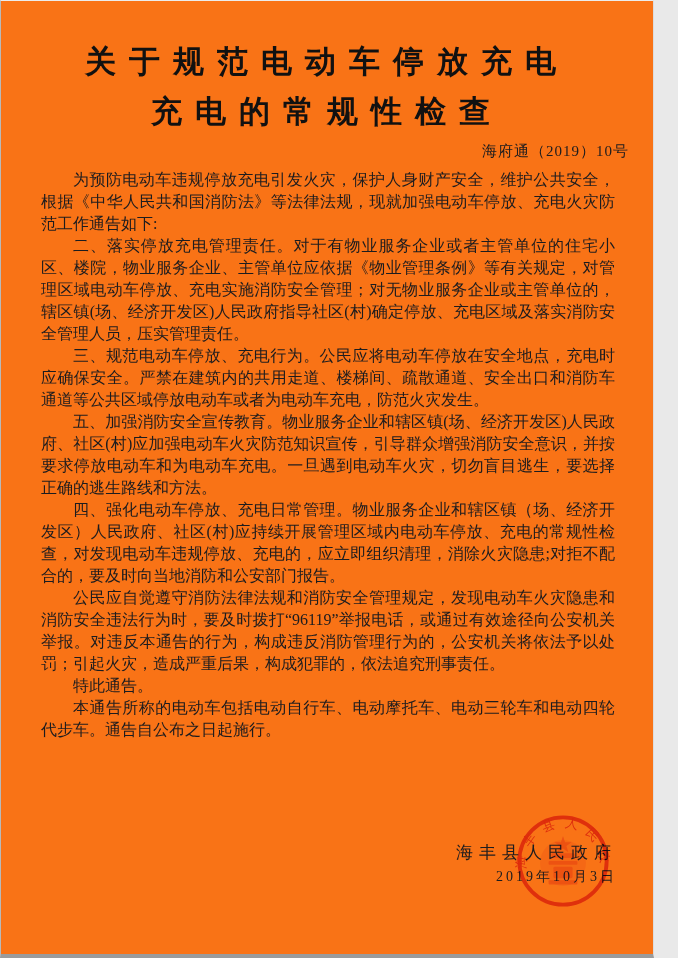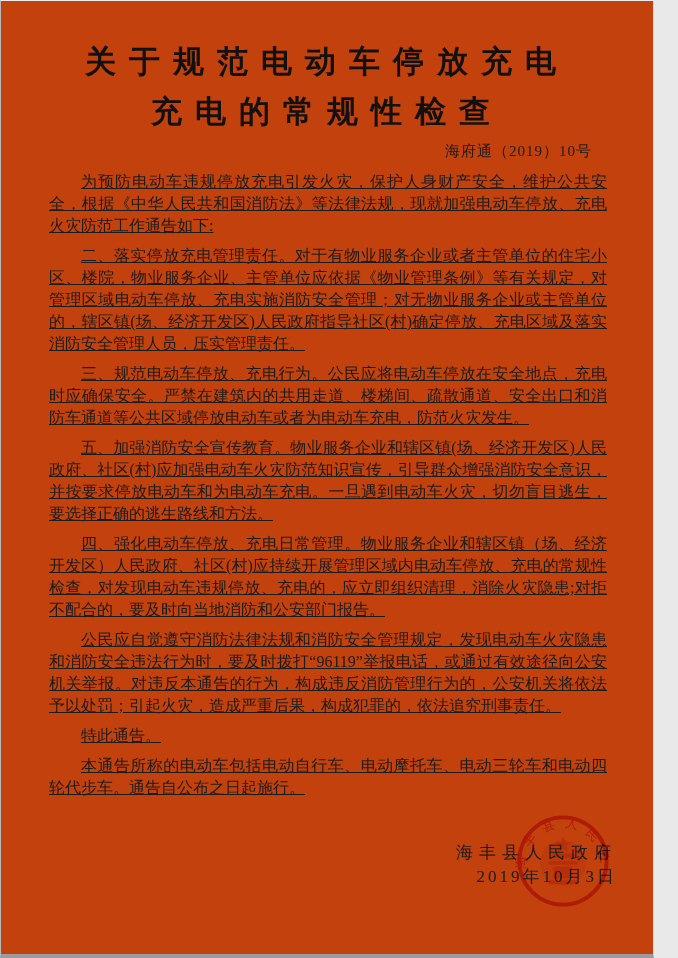--- a/index.html
+++ b/index.html
@@ -1,73 +1,72 @@
 <!DOCTYPE html>
 <html><head>
 <meta charset="utf-8">
 <style>
   html,body{margin:0;padding:0;background:#e9e9e9;}
   .page{
     position:relative;
     width:654px;height:958px;
     box-sizing:border-box;
-    background:#c2410c;
+    background:#f97316;
     border-left:1px solid #b9b9b9;
     border-right:1px solid #dcdcdc;
     border-top:1px solid #ececec;
     border-bottom:4px solid #9b9b9b;
     font-family:"Liberation Serif","DejaVu Serif",serif;
     color:#1c1c1f;
     overflow:hidden;
   }
   .title{
     margin-top:36px;
     text-align:center;
     font-weight:bold;
     font-size:31px;
     line-height:50px;
     letter-spacing:13px;
     color:#111;
   }
   .title div{white-space:nowrap;}
   .doc-number{
     text-align:right;
-    padding-right:61px;
+    padding-right:24px;
     font-size:15px;
     line-height:24px;
     margin-top:2px;
     letter-spacing:1px;
   }
   .body-text{
     padding:0 38px 0 40px;
     margin-top:6px;
     font-size:16px;
     line-height:22px;
     text-align:justify;
   }
   .body-text p{
-    margin:8px;
+    margin:0;
     text-indent:2em;
-    text-decoration:underline;
   }
   .signature{
     position:absolute;
     top:840px;
     right:36px;
     text-align:right;
     z-index:1;
   }
   .signature .org{
     font-size:17px;
     letter-spacing:6px;
     line-height:24px;
     white-space:nowrap;
   }
   .signature .date{
-    font-size:17px;
+    font-size:14px;
     letter-spacing:3px;
     line-height:24px;
     white-space:nowrap;
   }
   .seal{
     position:absolute;
     left:514px;
     top:812px;
     width:96px;
     height:96px;

